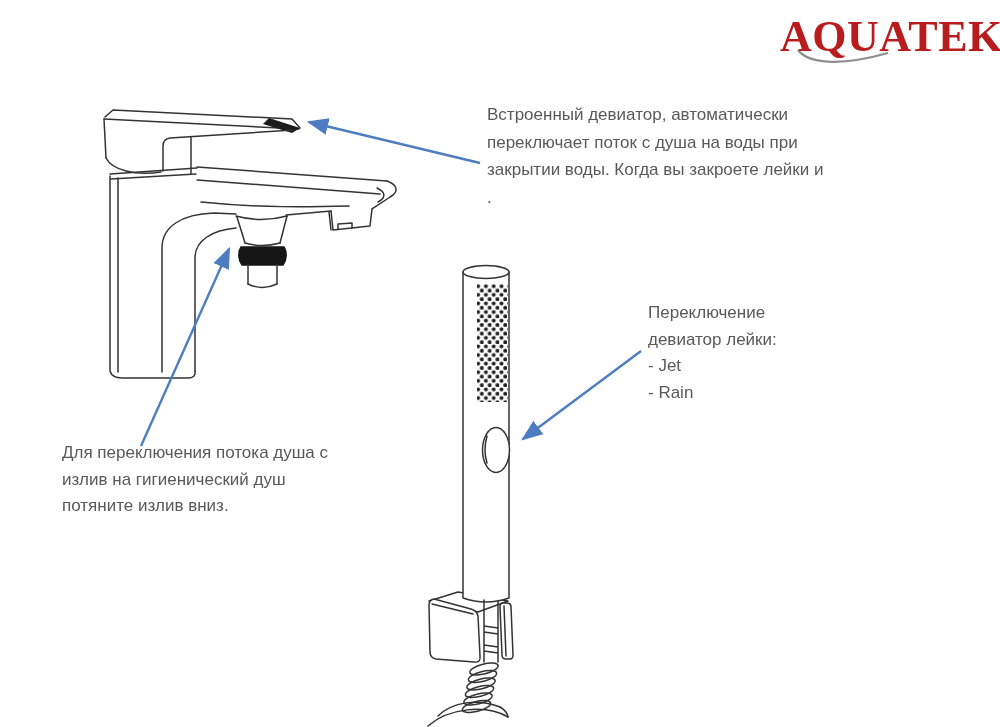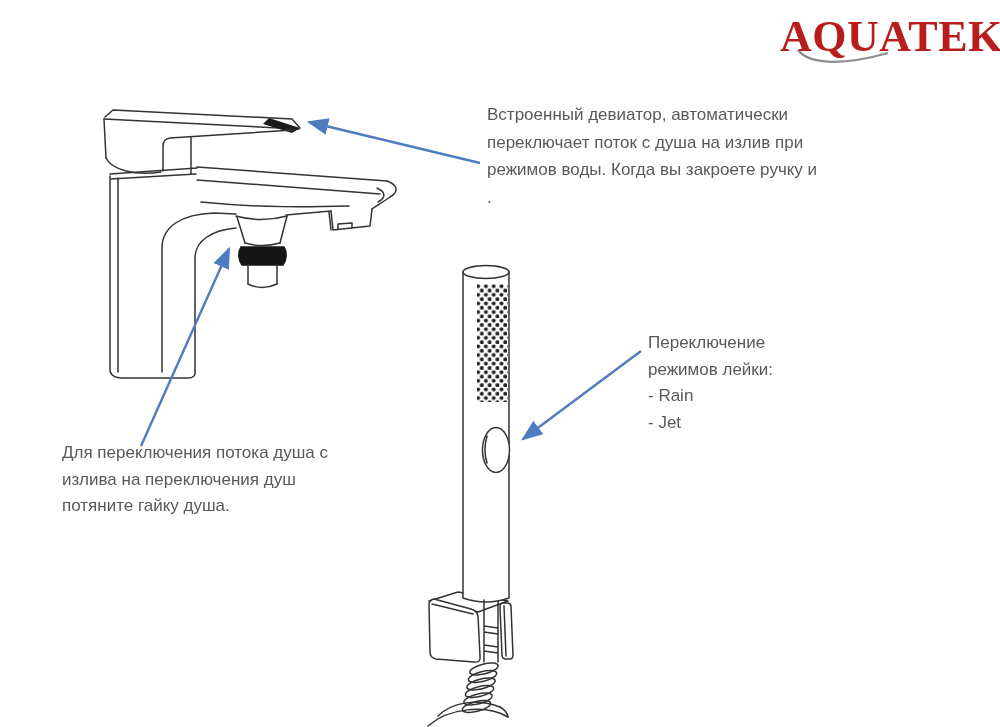--- a/index.html
+++ b/index.html
@@ -14,21 +14,21 @@
   svg.canvas { position:absolute; left:0; top:0; }
   .logo {
     position:absolute; left:780px; top:15px;
     font-family:"Liberation Serif", serif;
     font-size:44px; line-height:44px; letter-spacing:0.5px;
     color:#b91c1c; font-weight:700;
   }
   .ann { position:absolute; color:#595959; font-size:17px; }
   .ann .ln { white-space:nowrap; }
   .ann-deviator { left:487px; top:101px; line-height:27.5px; }
-  .ann-modes   { left:648px; top:330px; line-height:26.5px; }
+  .ann-modes   { left:648px; top:300px; line-height:26.5px; }
   .ann-nut     { left:62px;  top:440px; line-height:26.5px; }
 </style>
 </head>
 <body>
 
 <div class="stage">
 
   <svg class="canvas" width="1000" height="727" viewBox="0 0 1000 727" xmlns="http://www.w3.org/2000/svg">
     <defs>
       <pattern id="dotPat" width="7.8" height="8.6" patternUnits="userSpaceOnUse">
@@ -127,31 +127,31 @@
       <line x1="641" y1="351" x2="523" y2="439" marker-end="url(#arrowHead)"></line>
     </g>
 
     <path d="M798,50 C808,63 838,67 888,53" stroke="#8e8e8e" stroke-width="2.3" fill="none"></path>
   </svg>
 
   <div class="logo">AQUATEK</div>
 
   <div class="ann ann-deviator">
     <div class="ln">Встроенный девиатор, автоматически</div>
-    <div class="ln">переключает поток с душа на излив при</div>
-    <div class="ln">режимов воды. Когда вы закроете ручку и</div>
+    <div class="ln">переключает поток с душа на воды при</div>
+    <div class="ln">закрытии воды. Когда вы закроете лейки и</div>
     <div class="ln">.</div>
   </div>
 
   <div class="ann ann-modes">
     <div class="ln">Переключение</div>
-    <div class="ln">режимов лейки:</div>
+    <div class="ln">девиатор лейки:</div>
+    <div class="ln">- Jet</div>
     <div class="ln">- Rain</div>
-    <div class="ln">- Jet</div>
   </div>
 
   <div class="ann ann-nut">
     <div class="ln">Для переключения потока душа с</div>
-    <div class="ln">излива на переключения душ</div>
-    <div class="ln">потяните гайку душа.</div>
+    <div class="ln">излив на гигиенический душ</div>
+    <div class="ln">потяните излив вниз.</div>
   </div>
 
 </div>
 
 </body></html>

